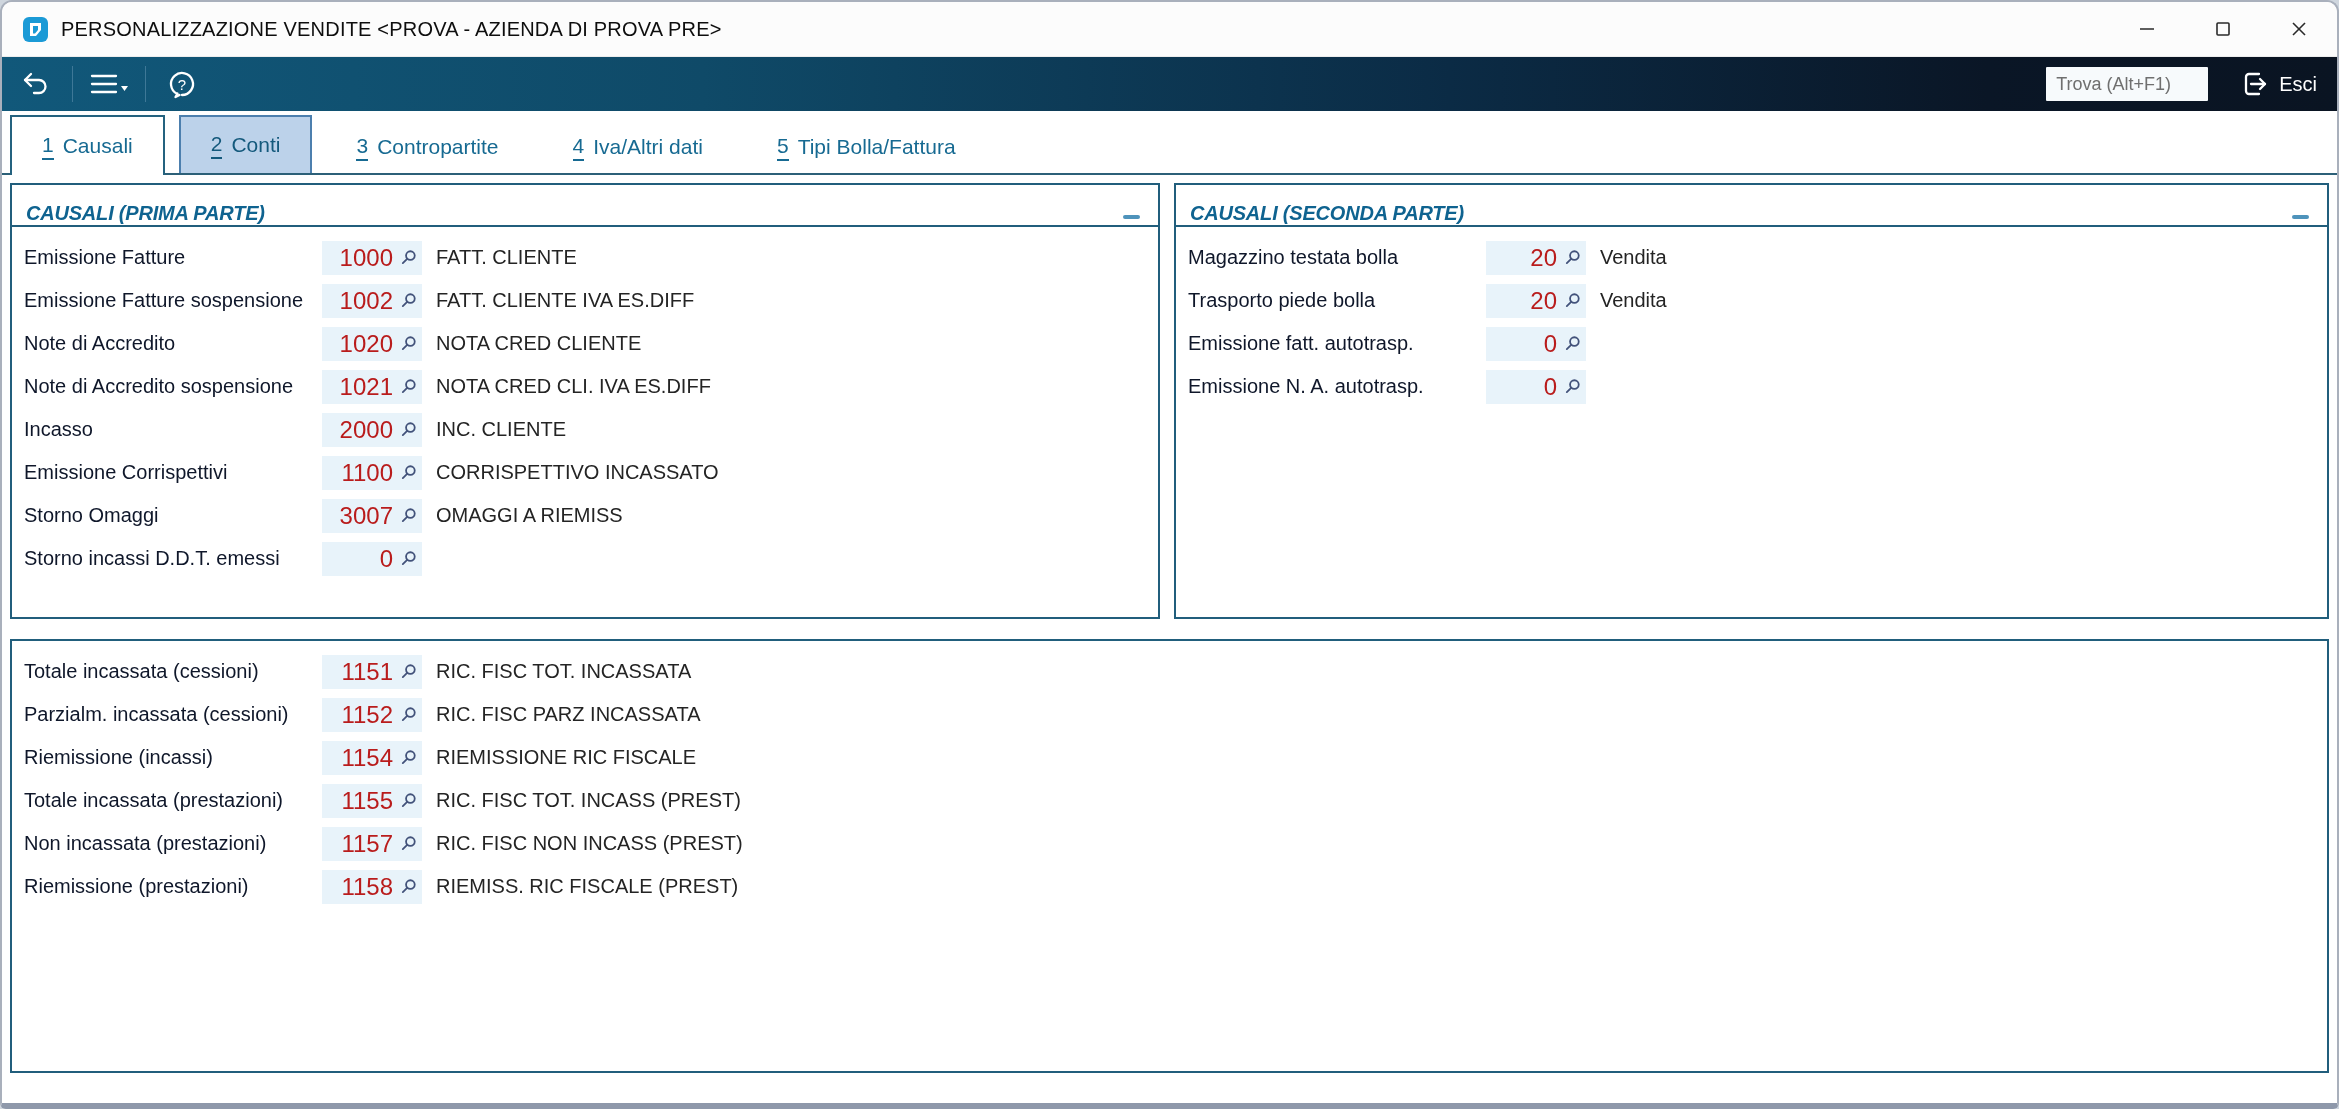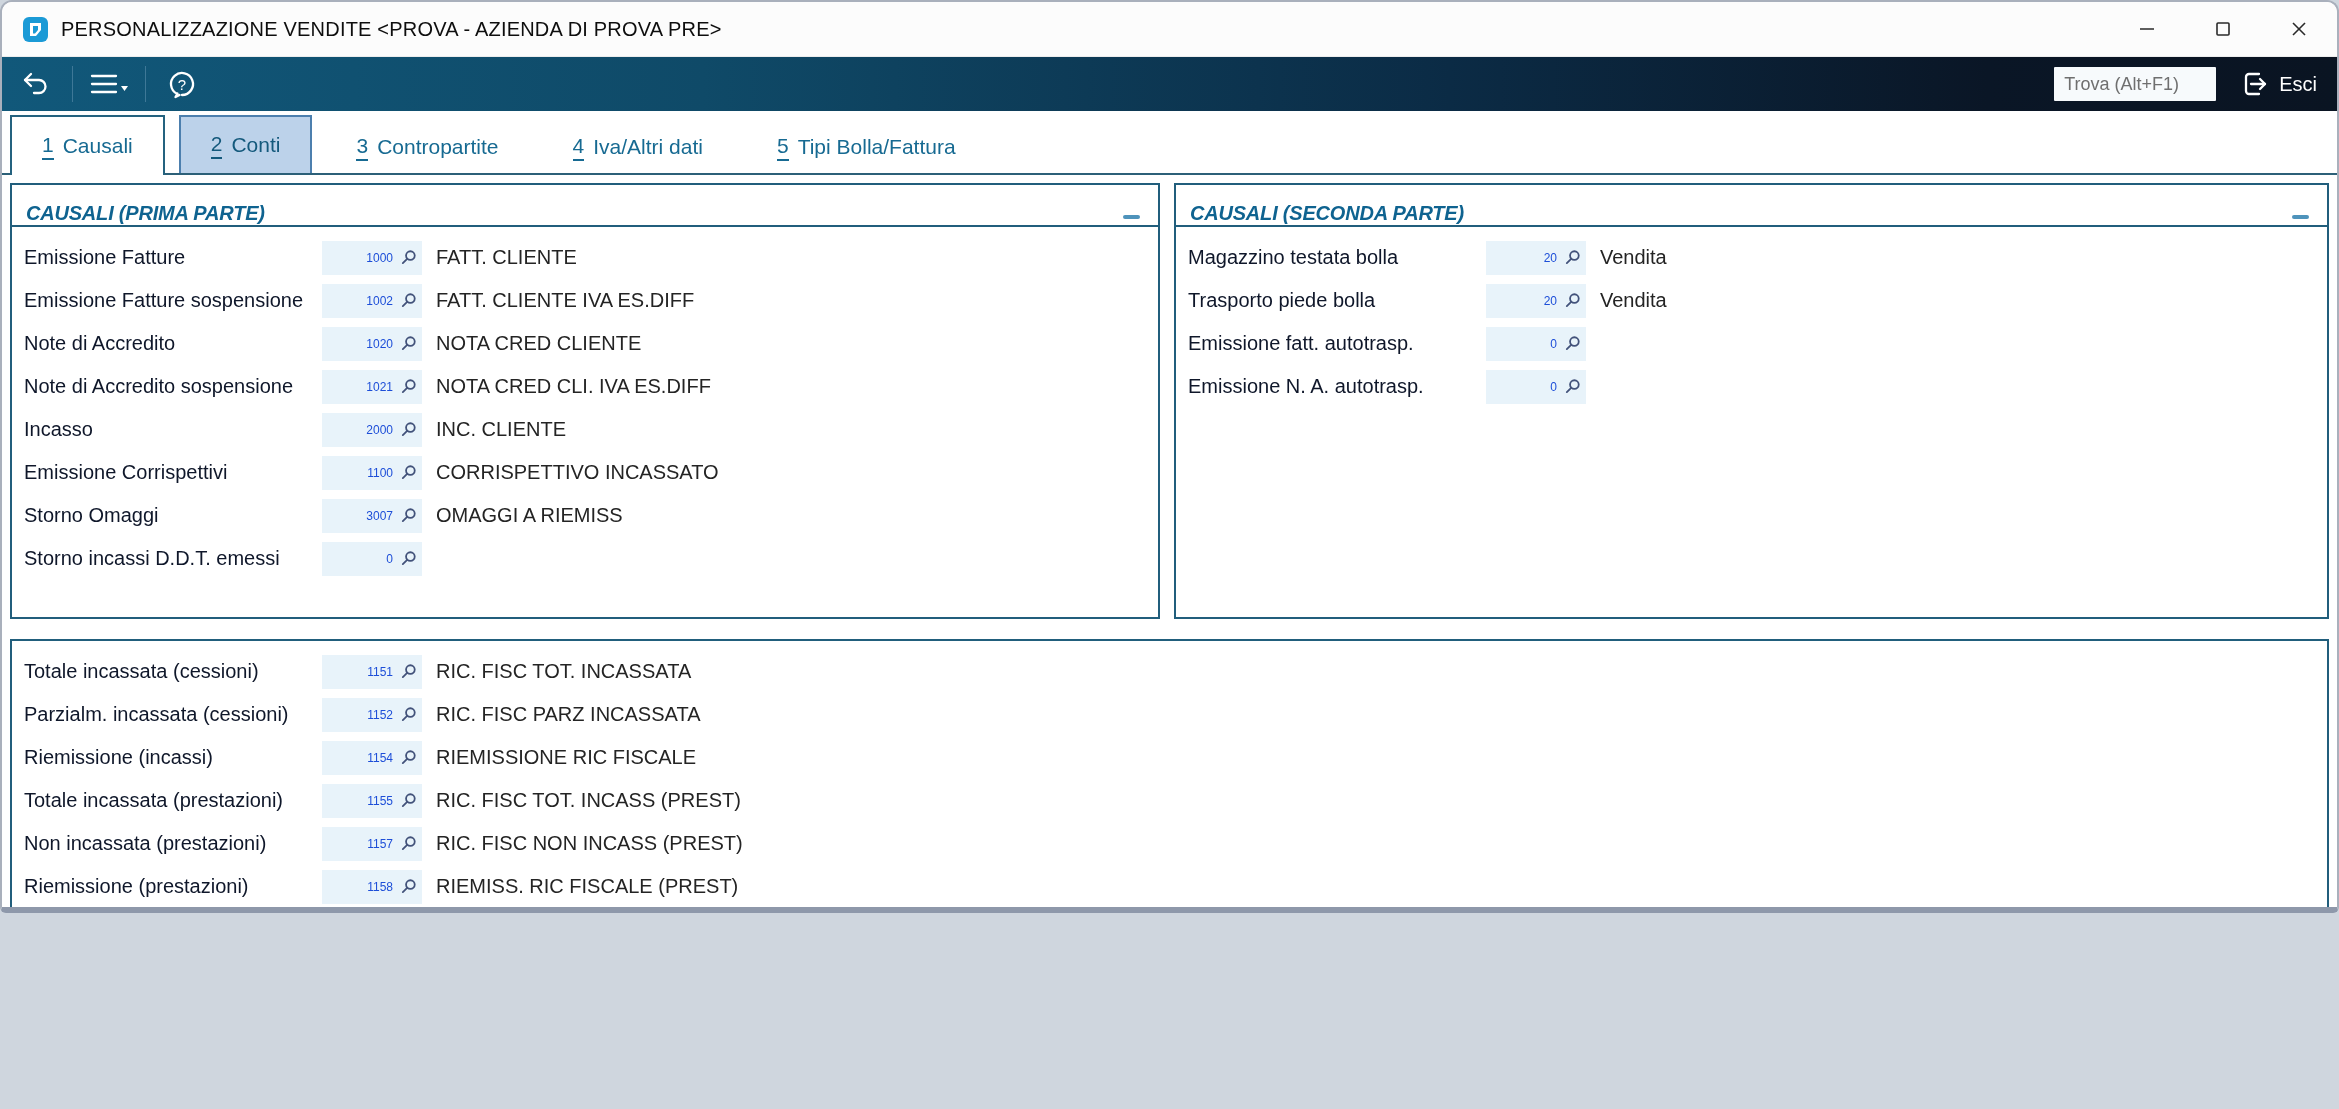--- a/index.html
+++ b/index.html
@@ -1,31 +1,31 @@
 <!DOCTYPE html>
 <html><head>
 <meta charset="utf-8">
 <style>
   html,body{margin:0;padding:0;background:#cfd6de;font-family:"Liberation Sans",sans-serif;}
-  .window{position:relative;width:2339px;height:913px;box-sizing:border-box;background:#fff;
+  .window{position:relative;width:2339px;height:1109px;box-sizing:border-box;background:#fff;
     border:2px solid #a9b0bc;border-bottom:6px solid #8e98aa;border-radius:12px 12px 6px 6px;overflow:hidden;}
   
   .titlebar{height:54px;background:#fcfcfc;display:flex;align-items:center;padding-left:20px;border-bottom:1px solid #ededed;}
   .app-icon{width:27px;height:27px;flex:0 0 auto;}
   .title-text{margin-left:12px;font-size:20px;color:#0e0e0e;letter-spacing:.2px;white-space:nowrap;}
   .win-controls{margin-left:auto;display:flex;height:100%;}
   .win-btn{width:76px;height:100%;display:flex;align-items:center;justify-content:center;}
   .win-btn svg{stroke:#2a2a2a;fill:none;stroke-width:1.6;}
   
   .toolbar{height:54px;display:flex;align-items:center;padding:0 10px 0 6px;
     background:linear-gradient(90deg,#11587a 0%,#0f4a68 30%,#0b2b45 62%,#0a1626 85%,#0a1422 100%);}
   .tb-ico{width:56px;height:54px;display:flex;align-items:center;justify-content:center;background:transparent;border:none;padding:0;}
   .tb-ico svg{stroke:#fff;fill:none;stroke-width:2.3;stroke-linecap:round;stroke-linejoin:round;}
   .tb-sep{width:1px;height:36px;background:#3e7897;margin:0 8px;}
-  .tb-right{margin-left:auto;display:flex;align-items:center;gap:20px;padding-right:6px;}
+  .tb-right{margin-left:auto;display:flex;align-items:center;gap:28px;padding-right:6px;}
   .trova-input{width:142px;height:34px;background:#f7fafc;border:none;border-radius:1px;
     font-family:inherit;font-size:18px;color:#6f6f6f;padding:0 10px;}
   .trova-input::placeholder{color:#6f6f6f;opacity:1;}
   .esci{display:flex;align-items:center;gap:9px;background:transparent;border:none;padding:0 4px;}
   .esci svg{stroke:#fff;fill:none;stroke-width:2.3;stroke-linecap:round;stroke-linejoin:round;}
   .esci-label{color:#fff;font-size:20px;font-family:inherit;}
   
   .tabstrip{position:relative;height:64px;background:#fff;display:flex;align-items:flex-end;padding-left:8px;}
   .tabstrip::after{content:"";position:absolute;left:0;right:0;bottom:0;height:2px;background:#2c6078;z-index:3;}
   .tab{position:relative;z-index:1;height:56px;display:flex;align-items:center;padding:0 30px;margin-right:14px;
@@ -41,21 +41,21 @@
   .panel-seconda{left:1172px;top:8px;width:1155px;height:436px;}
   .panel-ricevuta{left:8px;top:464px;width:2319px;height:434px;}
   .panel-header{height:40px;border-bottom:2px solid #215e7c;display:flex;align-items:flex-end;padding:0 16px 0 14px;font-style:italic;}
   .panel-title{color:#0f6390;font-weight:bold;font-size:20px;letter-spacing:-.2px;white-space:nowrap;}
   .panel-min{margin-left:auto;background:transparent;border:none;padding:6px 2px;display:flex;align-items:center;}
   .panel-min .dash{display:block;width:17px;height:4px;background:#4e93bb;border-radius:2px;}
   .rows{padding:9px 0 0 12px;}
   .row{display:flex;align-items:center;height:43px;}
   .row-label{width:298px;font-size:20px;color:#0f172a;white-space:nowrap;}
   .field{width:100px;height:34px;background:#e8f3fa;display:flex;align-items:center;padding:0 5px 0 8px;box-sizing:border-box;flex:0 0 auto;}
-  .field input{flex:1;min-width:0;border:none;background:transparent;text-align:right;font-size:12px;color:#1d4ed8;
+  .field input{flex:1;min-width:0;border:none;background:transparent;text-align:right;font-size:24px;color:#b91c1c;
     padding:0;margin-right:7px;font-family:inherit;}
   .lens{background:transparent;border:none;padding:0;display:flex;align-items:center;}
   .lens svg{stroke:#42527a;fill:none;stroke-width:1.9;stroke-linecap:round;}
   .row-desc{margin-left:14px;font-size:20px;color:#242424;white-space:nowrap;}
 </style>
 </head>
 <body>
 
 <div class="window">
 

